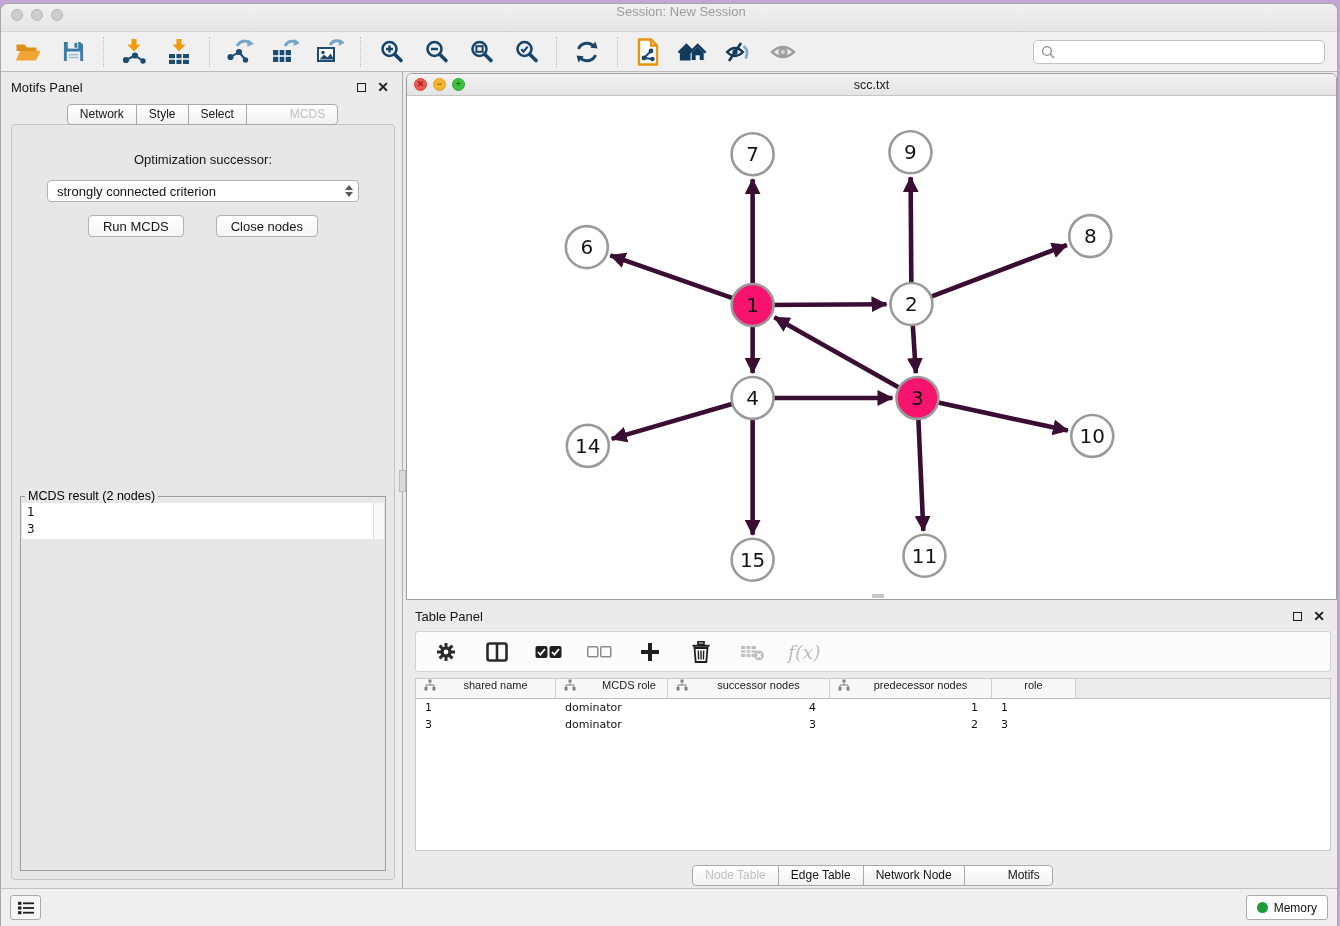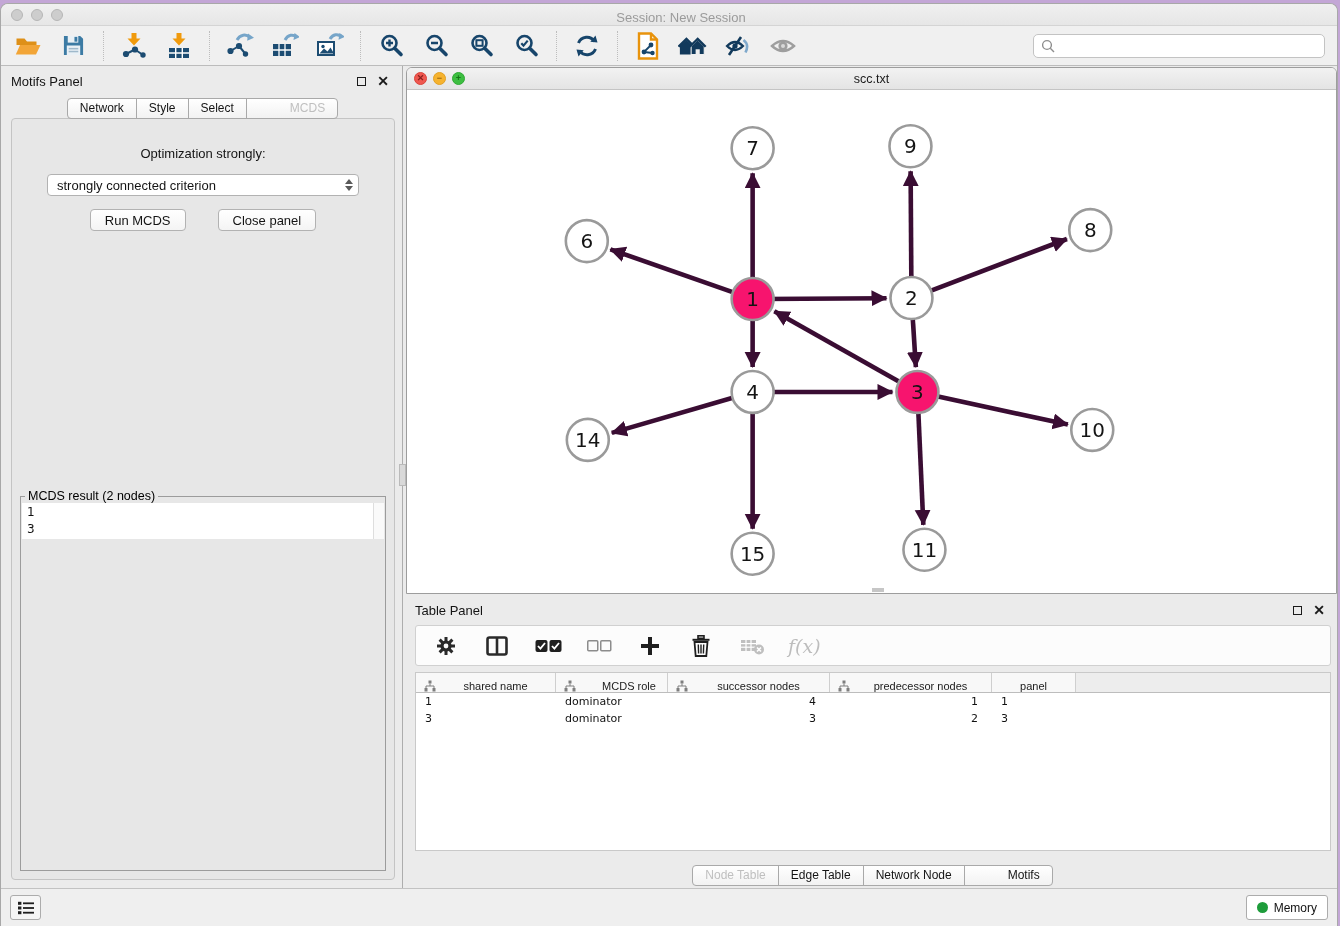--- a/index.html
+++ b/index.html
@@ -4,23 +4,23 @@
 <style>
   * { box-sizing: border-box; margin: 0; padding: 0; }
   html,body { width: 1340px; height: 926px; overflow: hidden; }
   body { background: #C3A6D6; font-family: "Liberation Sans", sans-serif; position: relative; }
 
   .window { position: absolute; top: 3px; left: 0; right: 2px; bottom: 0;
             border-radius: 8px 8px 0 0; overflow: hidden; background: #ECECEC;
             display: flex; flex-direction: column; border: 1px solid #A8A8A8; border-bottom: none; }
 
   
-  .titlebar { height: 22px; flex: none; background: linear-gradient(#F0F0F0,#E6E6E6);
+  .titlebar { height: 28px; flex: none; background: linear-gradient(#F0F0F0,#E6E6E6);
               border-bottom: 1px solid #D4D4D4; position: relative;
-              display: flex; align-items: flex-end; justify-content: center; padding-left: 24px; }
+              display: flex; align-items: flex-start; justify-content: center; padding-left: 24px; }
   .titlebar .lights { position: absolute; left: 10px; top: 5px; display: flex; gap: 8px; }
   .gray-light { width: 12px; height: 12px; border-radius: 50%; background: #CDCDCD; border: 1px solid #B6B6B6; }
   .win-title { font-size: 13px; color: #9B9B9B; }
 
   
   .toolbar { height: 40px; flex: none; background: #F0F0F0; border-bottom: 1px solid #BCBCBC;
              display: flex; align-items: center; gap: 15px; padding: 0 12px; }
   .tbtn { width: 30px; height: 30px; display: flex; align-items: center; justify-content: center; flex: none; }
   .tsep { width: 1px; height: 30px; border-left: 1px dotted #BDBDBD; flex: none; }
   .search-box { margin-left: auto; width: 292px; height: 24px; background: #FFF; border: 1px solid #C3C3C3;
@@ -86,21 +86,21 @@
   .net-canvas svg { position: absolute; inset: 0; width: 100%; height: 100%; }
   .canvas-grip { position: absolute; bottom: 1px; left: 50%; width: 12px; height: 4px; background: #C6C6C6; }
 
   
   .table-panel { flex: 1; min-height: 0; display: flex; flex-direction: column; padding: 6px 6px 0 9px; }
   .tp-toolbar { height: 41px; flex: none; margin-top: 5px; background: #FCFCFC; border: 1px solid #D0D0D0;
                 border-radius: 3px; display: flex; align-items: center; gap: 21px; padding: 0 15px; }
   .fx { font-family: "DejaVu Serif", serif; font-style: italic; font-size: 19px; color: #BDBDBD; }
   .tp-table { flex: 1; min-height: 0; margin-top: 6px; border: 1px solid #C9C9C9; background: #FFF; overflow: hidden; }
   .thead { display: flex; height: 20px; border-bottom: 1px solid #BDBDBD; background: #F8F8F8; }
-  .th { display: flex; align-items: flex-end; border-right: 1px solid #CFCFCF; font-size: 11px; color: #202020; flex: none; }
+  .th { display: flex; align-items: flex-start; border-right: 1px solid #CFCFCF; font-size: 11px; color: #202020; flex: none; }
   .th .tree-wrap { margin-left: 8px; display: flex; align-items: center; }
   .th .th-label { flex: 1; text-align: center; padding: 0 4px; }
   .th-filler { flex: 1; background: #EDEDED; border-right: none; }
   .trow { display: flex; height: 17px; align-items: center; font-family: "DejaVu Sans", sans-serif; font-size: 11px; color: #111; }
   .td { flex: none; padding: 0 9px; white-space: nowrap; overflow: hidden; }
   .td.right { text-align: right; padding-right: 14px; }
   .tp-tabs { height: 37px; flex: none; display: flex; align-items: center; justify-content: center; }
 
   
   .statusbar { height: 38px; flex: none; border-top: 1px solid #C2C2C2; background: #EFEFEF;
@@ -307,31 +307,31 @@
           <span class="close-icon">✕</span>
         </span>
       </div>
       <div class="cp-tabs">
           <div class="seg">Network</div>
           <div class="seg">Style</div>
           <div class="seg">Select</div>
           <div class="seg seg-disabled">MCDS</div>
         </div>
       <div class="cp-body">
-        <div class="opt-label">Optimization strongly:</div>
+        <div class="opt-label">Optimization successor:</div>
         <div class="dropdown">
           <span>strongly connected criterion</span>
           <span class="dd-stepper">
               <span class="tri-up"></span>
               <span class="tri-down"></span>
             </span>
         </div>
         <div class="btn-row">
           <div class="btn">Run MCDS</div>
-          <div class="btn">Close panel</div>
+          <div class="btn">Close nodes</div>
         </div>
         <div class="cp-spacer"></div>
         <fieldset class="result-group">
           <legend>MCDS result (2 nodes)</legend>
           <div class="result-area">
             <div class="result-lines">
                 <div>1</div>
                 <div>3</div>
               </div>
             <div class="result-scroll"></div>
@@ -543,21 +543,21 @@
                   <svg width="12" height="12" viewBox="0 0 12 12">
                     <rect x="4.5" y="0.5" width="3" height="3" fill="#7E7E7E"></rect>
                     <rect x="0.5" y="8" width="3" height="3.5" fill="#7E7E7E"></rect>
                     <rect x="8.5" y="8" width="3" height="3.5" fill="#7E7E7E"></rect>
                     <path d="M6 3.5 V6 M2 8 V6 H10 V8" stroke="#7E7E7E" stroke-width="1" fill="none"></path>
                   </svg>
                 </span>
                 <span class="th-label">predecessor nodes</span>
               </div>
               <div class="th" style="width: 84px;">
-                <span class="th-label">panel</span>
+                <span class="th-label">role</span>
               </div>
               <div class="th th-filler"></div>
             </div>
           <div id="tbody">
               <div class="trow">
                 <div class="td" style="width: 140px;">1</div>
                 <div class="td" style="width: 112px;">dominator</div>
                 <div class="td right" style="width: 162px;">4</div>
                 <div class="td right" style="width: 162px;">1</div>
                 <div class="td" style="width: 84px;">1</div>

